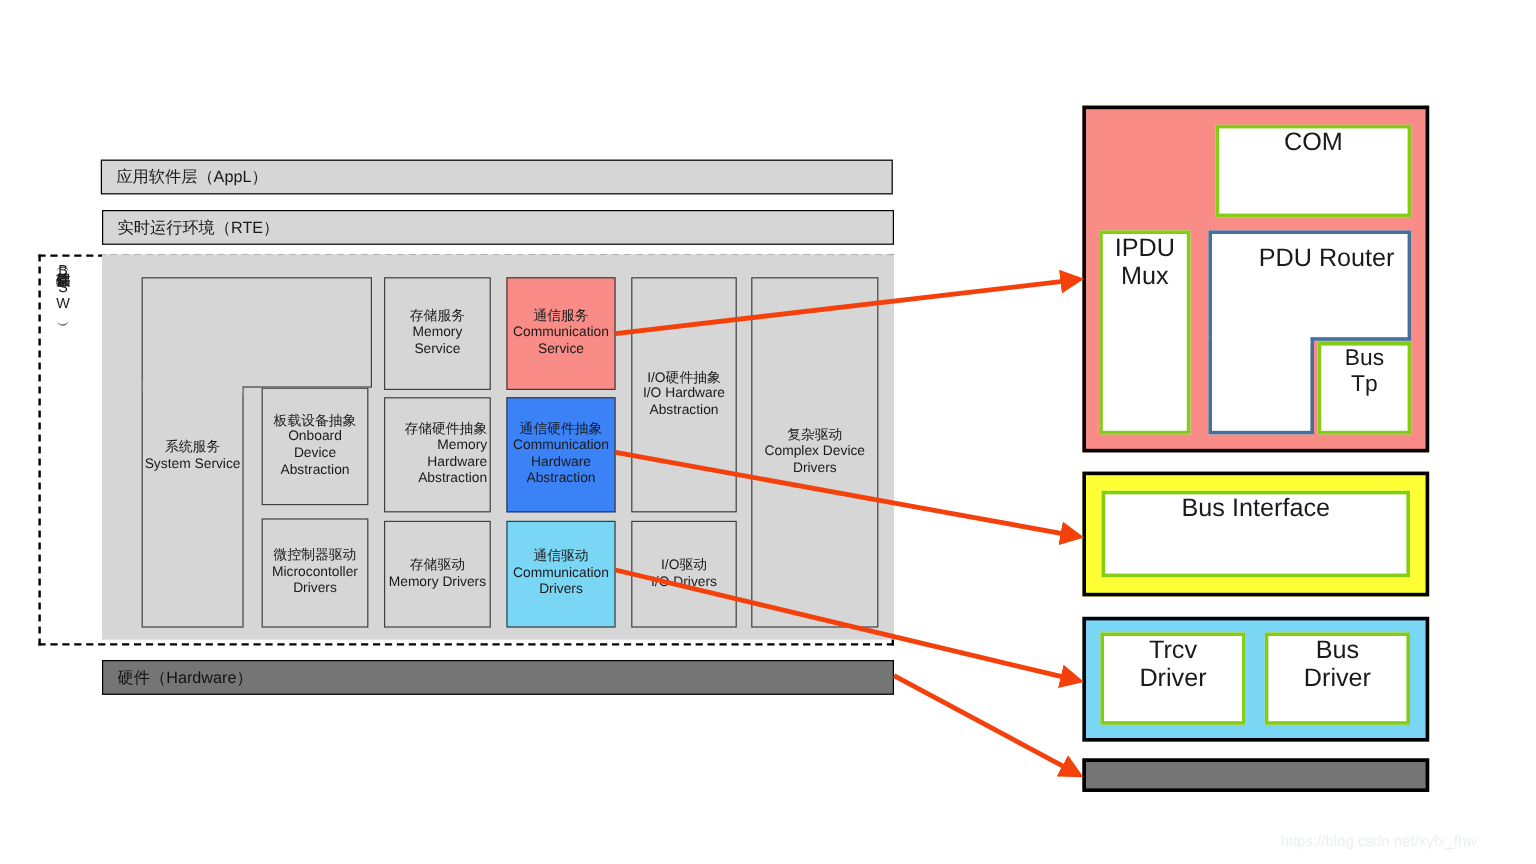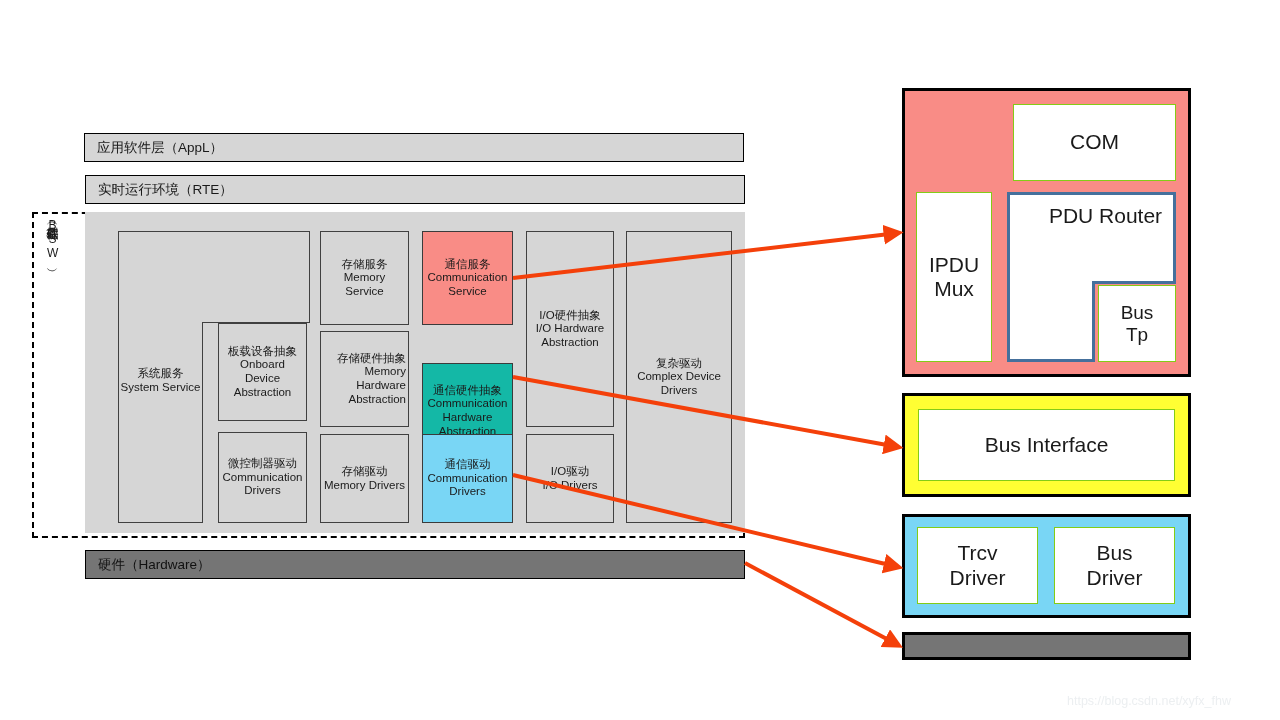--- a/index.html
+++ b/index.html
@@ -68,21 +68,21 @@
 
   
   .mod {
     border: 1px solid #404040;
     background: #d6d6d6;
     font-size: 11.5px;
     color: #1a1a1a;
     padding: 2px;
   }
   .mod.red    { background: #f98c86; border-color: #3b3b3b; }
-  .mod.yellow { background: #14b8a6; border-color: #3b3b3b; margin-top: 32px; }
+  .mod.yellow { background: #3b82f6; border-color: #3b3b3b; }
   .mod.blue   { background: #79d6f5; border-color: #3b3b3b; }
 
   
   .lshape-wrap { position: absolute; }
   .lshape-main {
     position: absolute; box-sizing: border-box;
     border: 1px solid #404040; background: #d6d6d6;
   }
   .lshape-label {
     position: absolute;
@@ -97,22 +97,22 @@
     border: 3px solid #000000;
   }
   .panel.red    { background: #f98c86; }
   .panel.yellow { background: #ffff33; }
   .panel.blue   { background: #79d6f5; }
   .panel.gray   { background: #757575; }
 
   .wbox {
     position: absolute; box-sizing: border-box;
     background: #ffffff;
-    border: 1px solid #84cc16;
-    display: flex; align-items: center; justify-content: center;
+    border: 3px solid #84cc16;
+    display: flex; align-items: flex-start; justify-content: center;
     text-align: center; white-space: pre-line;
     font-size: 21px; color: #1a1a1a; line-height: 1.15;
   }
   .wbox.small { font-size: 19px; }
 
   
   .pdu-wrap { position: absolute; }
   .pdu-body {
     position: absolute; box-sizing: border-box;
     background: #ffffff; border: 3px solid #45709c;
@@ -162,21 +162,21 @@
     <div class="lshape-label" style="left:-7px; top:120px; width:99px; height:60px;">系统服务
 System Service</div>
   </div>
 
   <div class="box mod" style="left:218px; top:323px; width:89px; height:98px;">
     <span>板载设备抽象
 Onboard Device Abstraction</span>
   </div>
   <div class="box mod" style="left:218px; top:432px; width:89px; height:91px;">
     <span>微控制器驱动
-Communication Drivers</span>
+Microcontoller Drivers</span>
   </div>
 
   <div class="box mod" style="left:320px; top:231px; width:89px; height:94px;">
     <span>存储服务
 Memory Service</span>
   </div>
   <div class="box mod" style="left:320px; top:331px; width:89px; height:96px;text-align:right;">
     <span>存储硬件抽象
 Memory Hardware Abstraction</span>
   </div>

